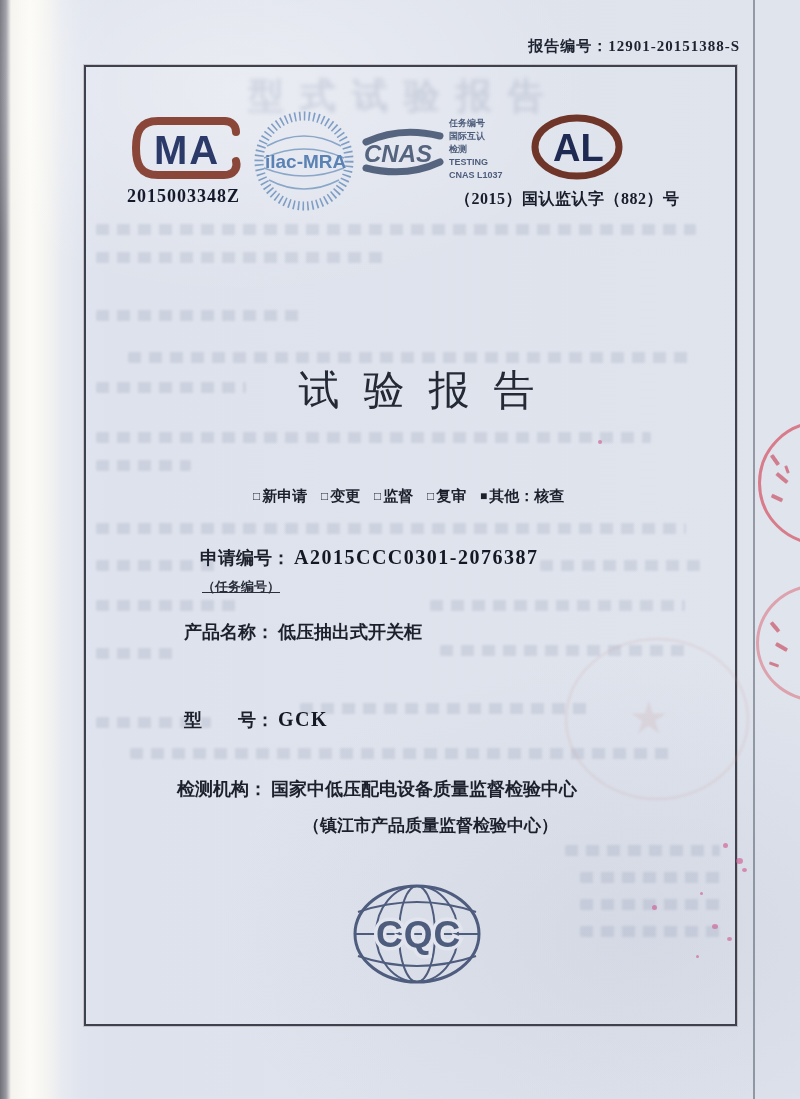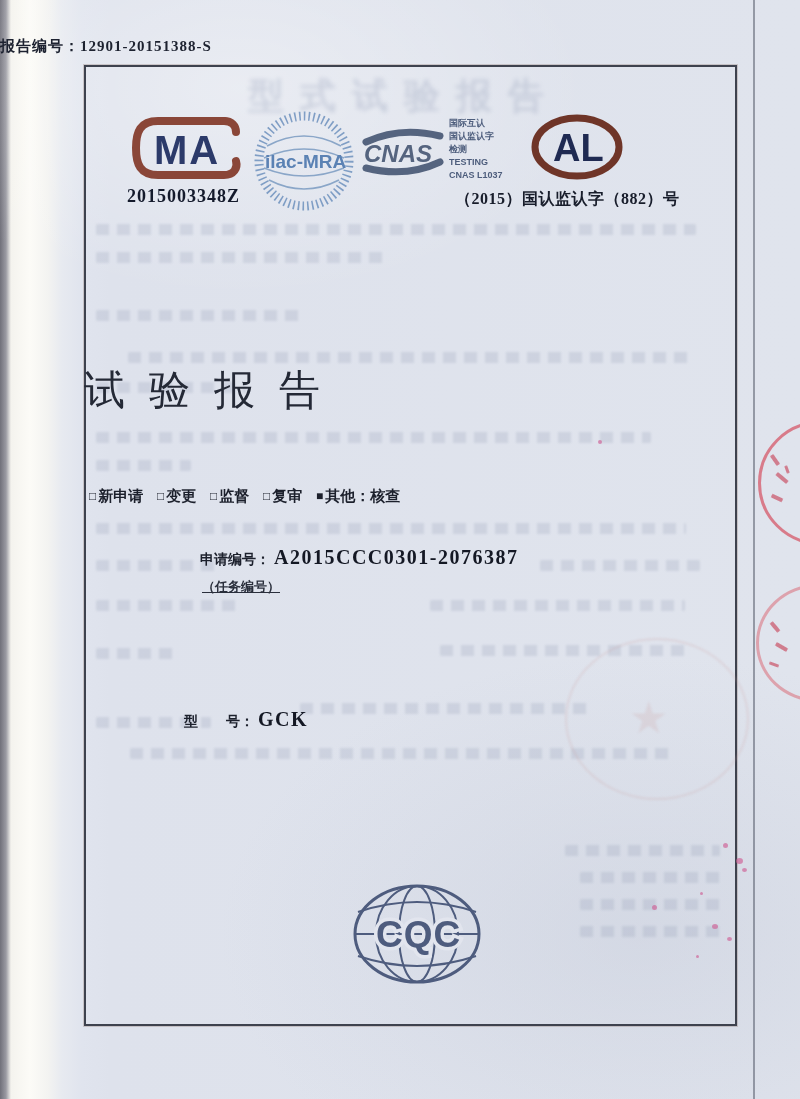--- a/index.html
+++ b/index.html
@@ -10,48 +10,48 @@
       radial-gradient(ellipse 500px 300px at 30% 8%, rgba(255,255,255,.35), rgba(255,255,255,0) 70%),
       radial-gradient(ellipse 600px 400px at 80% 85%, rgba(190,196,212,.35), rgba(190,196,212,0) 70%),
       linear-gradient(90deg,#70707a 0px,#9a9aa2 6px,#f4f3ee 11px,#fcfbf7 30px,#f3f3f1 48px,#e7eaf0 62px,#e0e4ee 82px,#dee2ec 110px,#e0e4ed 100%);
   }
   .abs{position:absolute;}
   
   .frame{left:84px;top:65px;width:649px;height:957px;border:2px solid #3e424e;
          box-shadow:0 0 0 1px rgba(120,90,80,.25);}
   .crease{left:753px;top:0;width:2px;height:1099px;background:rgba(72,78,94,.5);filter:blur(.4px);}
   
-  .report-no{top:37px;left:0;width:740px;font-size:15px;color:#1d2230;
+  .report-no{top:37px;left:0;width:740px;text-align:right;font-size:15px;color:#1d2230;
              letter-spacing:1px;font-weight:600;}
   
   .ghost-title{top:72px;left:248px;font-size:36px;letter-spacing:16px;font-weight:700;
                color:#8f9ab5;opacity:.30;filter:blur(2px);}
   .smudge{height:11px;background:repeating-linear-gradient(90deg,rgba(138,148,174,.20) 0 13px,
           rgba(138,148,174,0) 13px 21px);filter:blur(1.1px);border-radius:2px;}
   .ghost-stamp{left:565px;top:638px;width:180px;height:158px;border:2px solid rgba(205,160,160,.22);
                border-radius:50%;filter:blur(1px);}
   .ghost-stamp span{position:absolute;left:62px;top:52px;font-size:44px;color:rgba(205,165,165,.22);}
   
   .logo{position:absolute;}
   .cert-no{top:186px;left:127px;font-size:18px;font-weight:700;color:#141a2c;letter-spacing:1px;}
   .cnas-text{top:117px;left:449px;font-size:9px;line-height:13px;font-weight:700;color:#4d5d7c;
              font-family:"Liberation Sans","DejaVu Sans",sans-serif;}
   .approval-no{top:189px;left:455px;font-size:16px;font-weight:700;color:#181d2b;letter-spacing:.5px;}
   
   .title1{top:270px;left:84px;width:649px;text-align:center;font-size:44px;letter-spacing:11px;
           color:#242936;font-weight:500;}
-  .title2{top:363px;left:84px;width:649px;font-size:41px;letter-spacing:24px;
-          color:#242936;font-weight:500;}
-  
-  .checks{top:487px;left:84px;width:649px;text-align:left;font-size:15px;font-weight:700;
+  .title2{top:363px;left:84px;width:649px;text-align:center;font-size:41px;letter-spacing:24px;
+          color:#242936;font-weight:500;padding-left:20px;}
+  
+  .checks{top:487px;left:84px;width:649px;text-align:center;font-size:15px;font-weight:700;
           color:#1c202c;}
   .checks .opt{margin:0 5px;}
   .checks .box{font-size:12px;vertical-align:1px;margin-right:2px;}
   
-  .field-label{font-size:14px;font-weight:700;color:#1c202c;}
+  .field-label{font-size:18px;font-weight:700;color:#1c202c;}
   .field-value{font-size:18px;font-weight:700;color:#1c202c;}
   .mono-val{font-size:20px;font-weight:600;letter-spacing:1.5px;color:#141824;text-align:right;}
   .f-app{top:546px;left:200px;}
   .f-task{top:578px;left:202px;font-size:13px;font-weight:600;color:#2a2f3c;text-decoration:underline;}
   .f-prod{top:620px;left:184px;}
   .f-model{top:708px;left:184px;}
   .f-agency{top:777px;left:177px;}
   .f-agency-sub{top:814px;left:303px;font-size:17px;font-weight:700;color:#1c202c;}
   
   .stamp{border-radius:50%;}
@@ -115,22 +115,22 @@
     <path d="M16,70 Q51,88 86,70" fill="none" stroke="#8aa6c8" stroke-width="1.6"></path>
     <text x="12" y="58" font-family="Liberation Sans,DejaVu Sans,sans-serif" font-size="19" font-weight="bold" fill="#5b82b4">ilac-MRA</text>
   </svg>
 
   <svg class="logo" style="left:360px;top:124px" width="86" height="56" viewBox="0 0 86 56">
     <path d="M6,18 Q40,2 80,12" fill="none" stroke="#55647f" stroke-width="7" stroke-linecap="round"></path>
     <path d="M6,44 Q46,54 80,38" fill="none" stroke="#55647f" stroke-width="7" stroke-linecap="round"></path>
     <text x="4" y="38" font-family="Liberation Sans,DejaVu Sans,sans-serif" font-size="24" font-weight="bold" font-style="italic" fill="#55647f">CNAS</text>
   </svg>
   <div class="abs cnas-text">
+    <div>任务编号</div>
     <div>国际互认</div>
-    <div>国认监认字</div>
     <div>检测</div>
     <div>TESTING</div>
     <div>CNAS L1037</div>
   </div>
 
   <svg class="logo" style="left:527px;top:111px" width="100" height="72" viewBox="0 0 100 72">
     <ellipse cx="50" cy="36" rx="42" ry="29" fill="none" stroke="#6f3528" stroke-width="7"></ellipse>
     <text x="26" y="50" font-family="Liberation Sans,DejaVu Sans,sans-serif" font-size="38" font-weight="bold" fill="#1f2a52">AL</text>
   </svg>
   <div class="abs approval-no">（2015）国认监认字（882）号</div>
@@ -144,26 +144,35 @@
     <span class="opt"><span class="box">□</span><span>复审</span></span>
     <span class="opt"><span class="box">■</span><span>其他：核查</span></span>
   </div>
 
   <div class="abs f-app">
     <span class="field-label">申请编号：</span>
     <span class="mono-val">A2015CCC0301-2076387</span>
   </div>
   <div class="abs f-task">（任务编号）</div>
 
+  <div class="abs f-prod">
+    <span class="field-label">产品名称：</span>
+    <span class="field-value">低压抽出式开关柜</span>
+  </div>
 
   <div class="abs f-model">
     <span class="field-label">型　　号：</span>
     <span class="mono-val">GCK</span>
   </div>
 
+  <div class="abs f-agency">
+    <span class="field-label">检测机构：</span>
+    <span class="field-value">国家中低压配电设备质量监督检验中心</span>
+  </div>
+  <div class="abs f-agency-sub">（镇江市产品质量监督检验中心）</div>
 
   <svg class="logo" style="left:350px;top:880px" width="134" height="108" viewBox="0 0 134 108">
     <ellipse cx="67" cy="54" rx="62" ry="48" fill="none" stroke="#4e5c7e" stroke-width="3"></ellipse>
     <ellipse cx="67" cy="54" rx="41" ry="48" fill="none" stroke="#4e5c7e" stroke-width="2"></ellipse>
     <ellipse cx="67" cy="54" rx="18" ry="48" fill="none" stroke="#4e5c7e" stroke-width="2"></ellipse>
     <path d="M8,32 Q67,12 126,32" fill="none" stroke="#4e5c7e" stroke-width="2"></path>
     <path d="M5,54 H129" fill="none" stroke="#4e5c7e" stroke-width="2"></path>
     <path d="M8,76 Q67,96 126,76" fill="none" stroke="#4e5c7e" stroke-width="2"></path>
     <text x="26" y="67" font-family="Liberation Sans,DejaVu Sans,sans-serif" font-size="37" font-weight="bold" fill="#4e5c7e" stroke="#e2e5ee" stroke-width="7" paint-order="stroke" letter-spacing="1">CQC</text>
   </svg>

